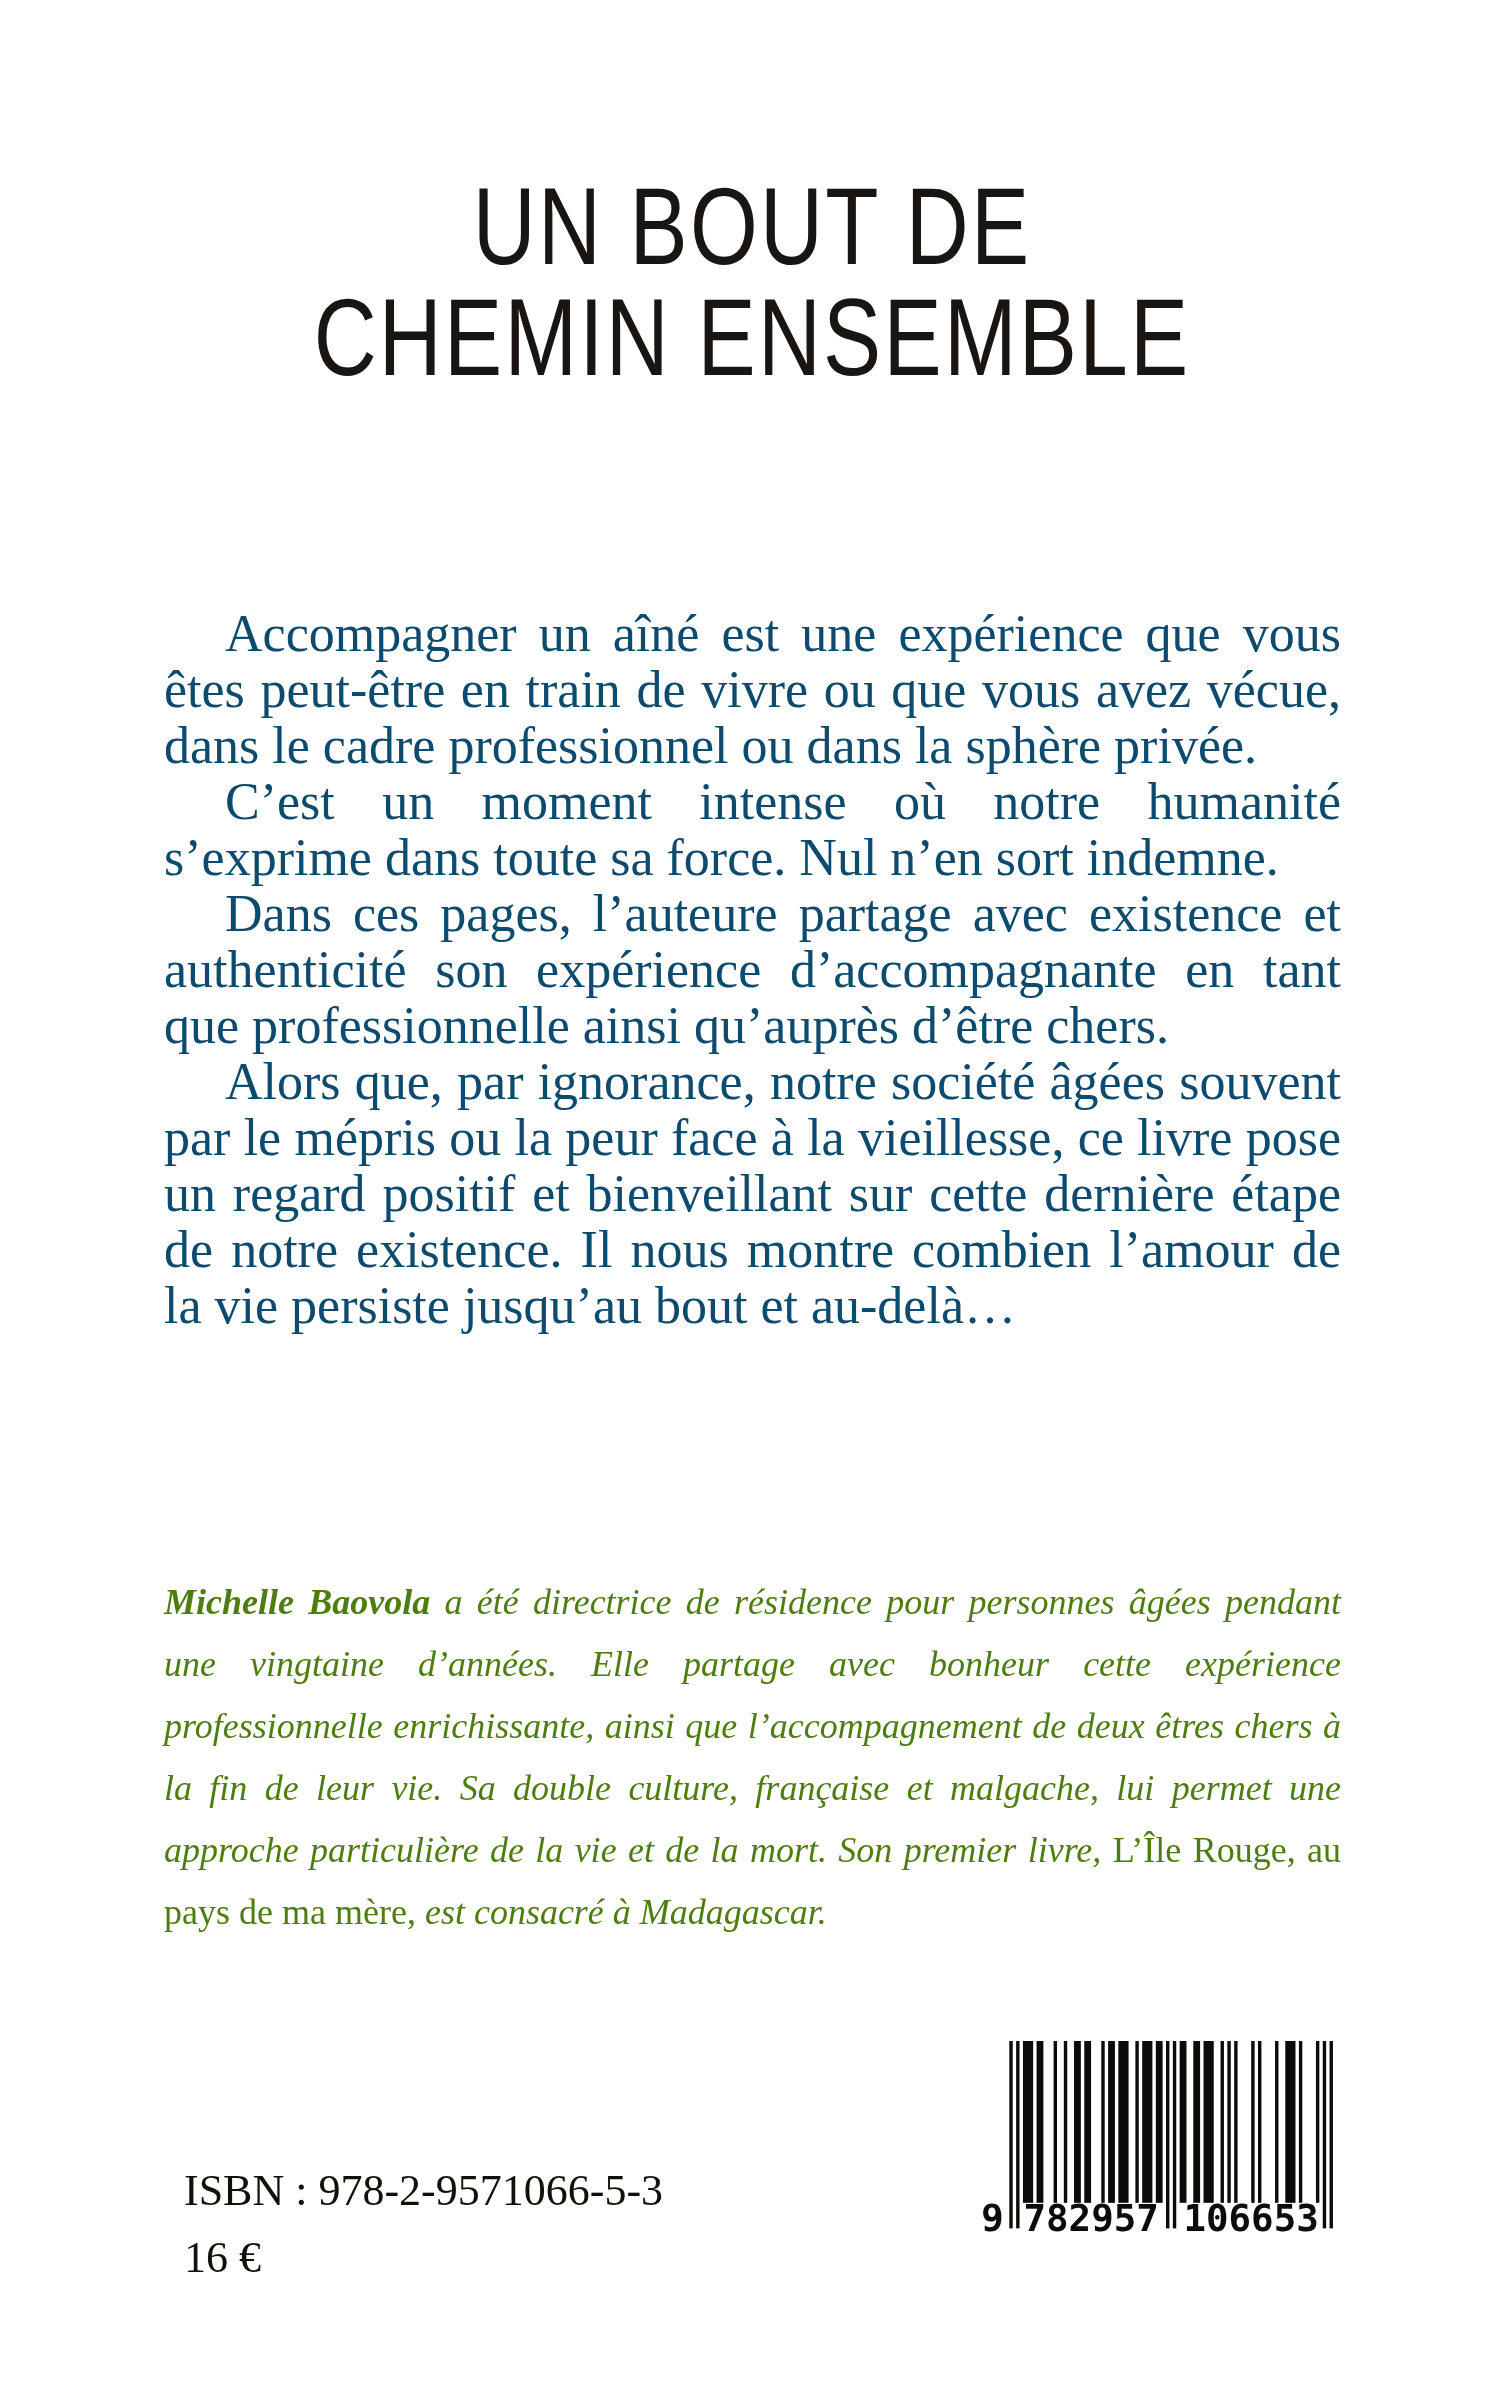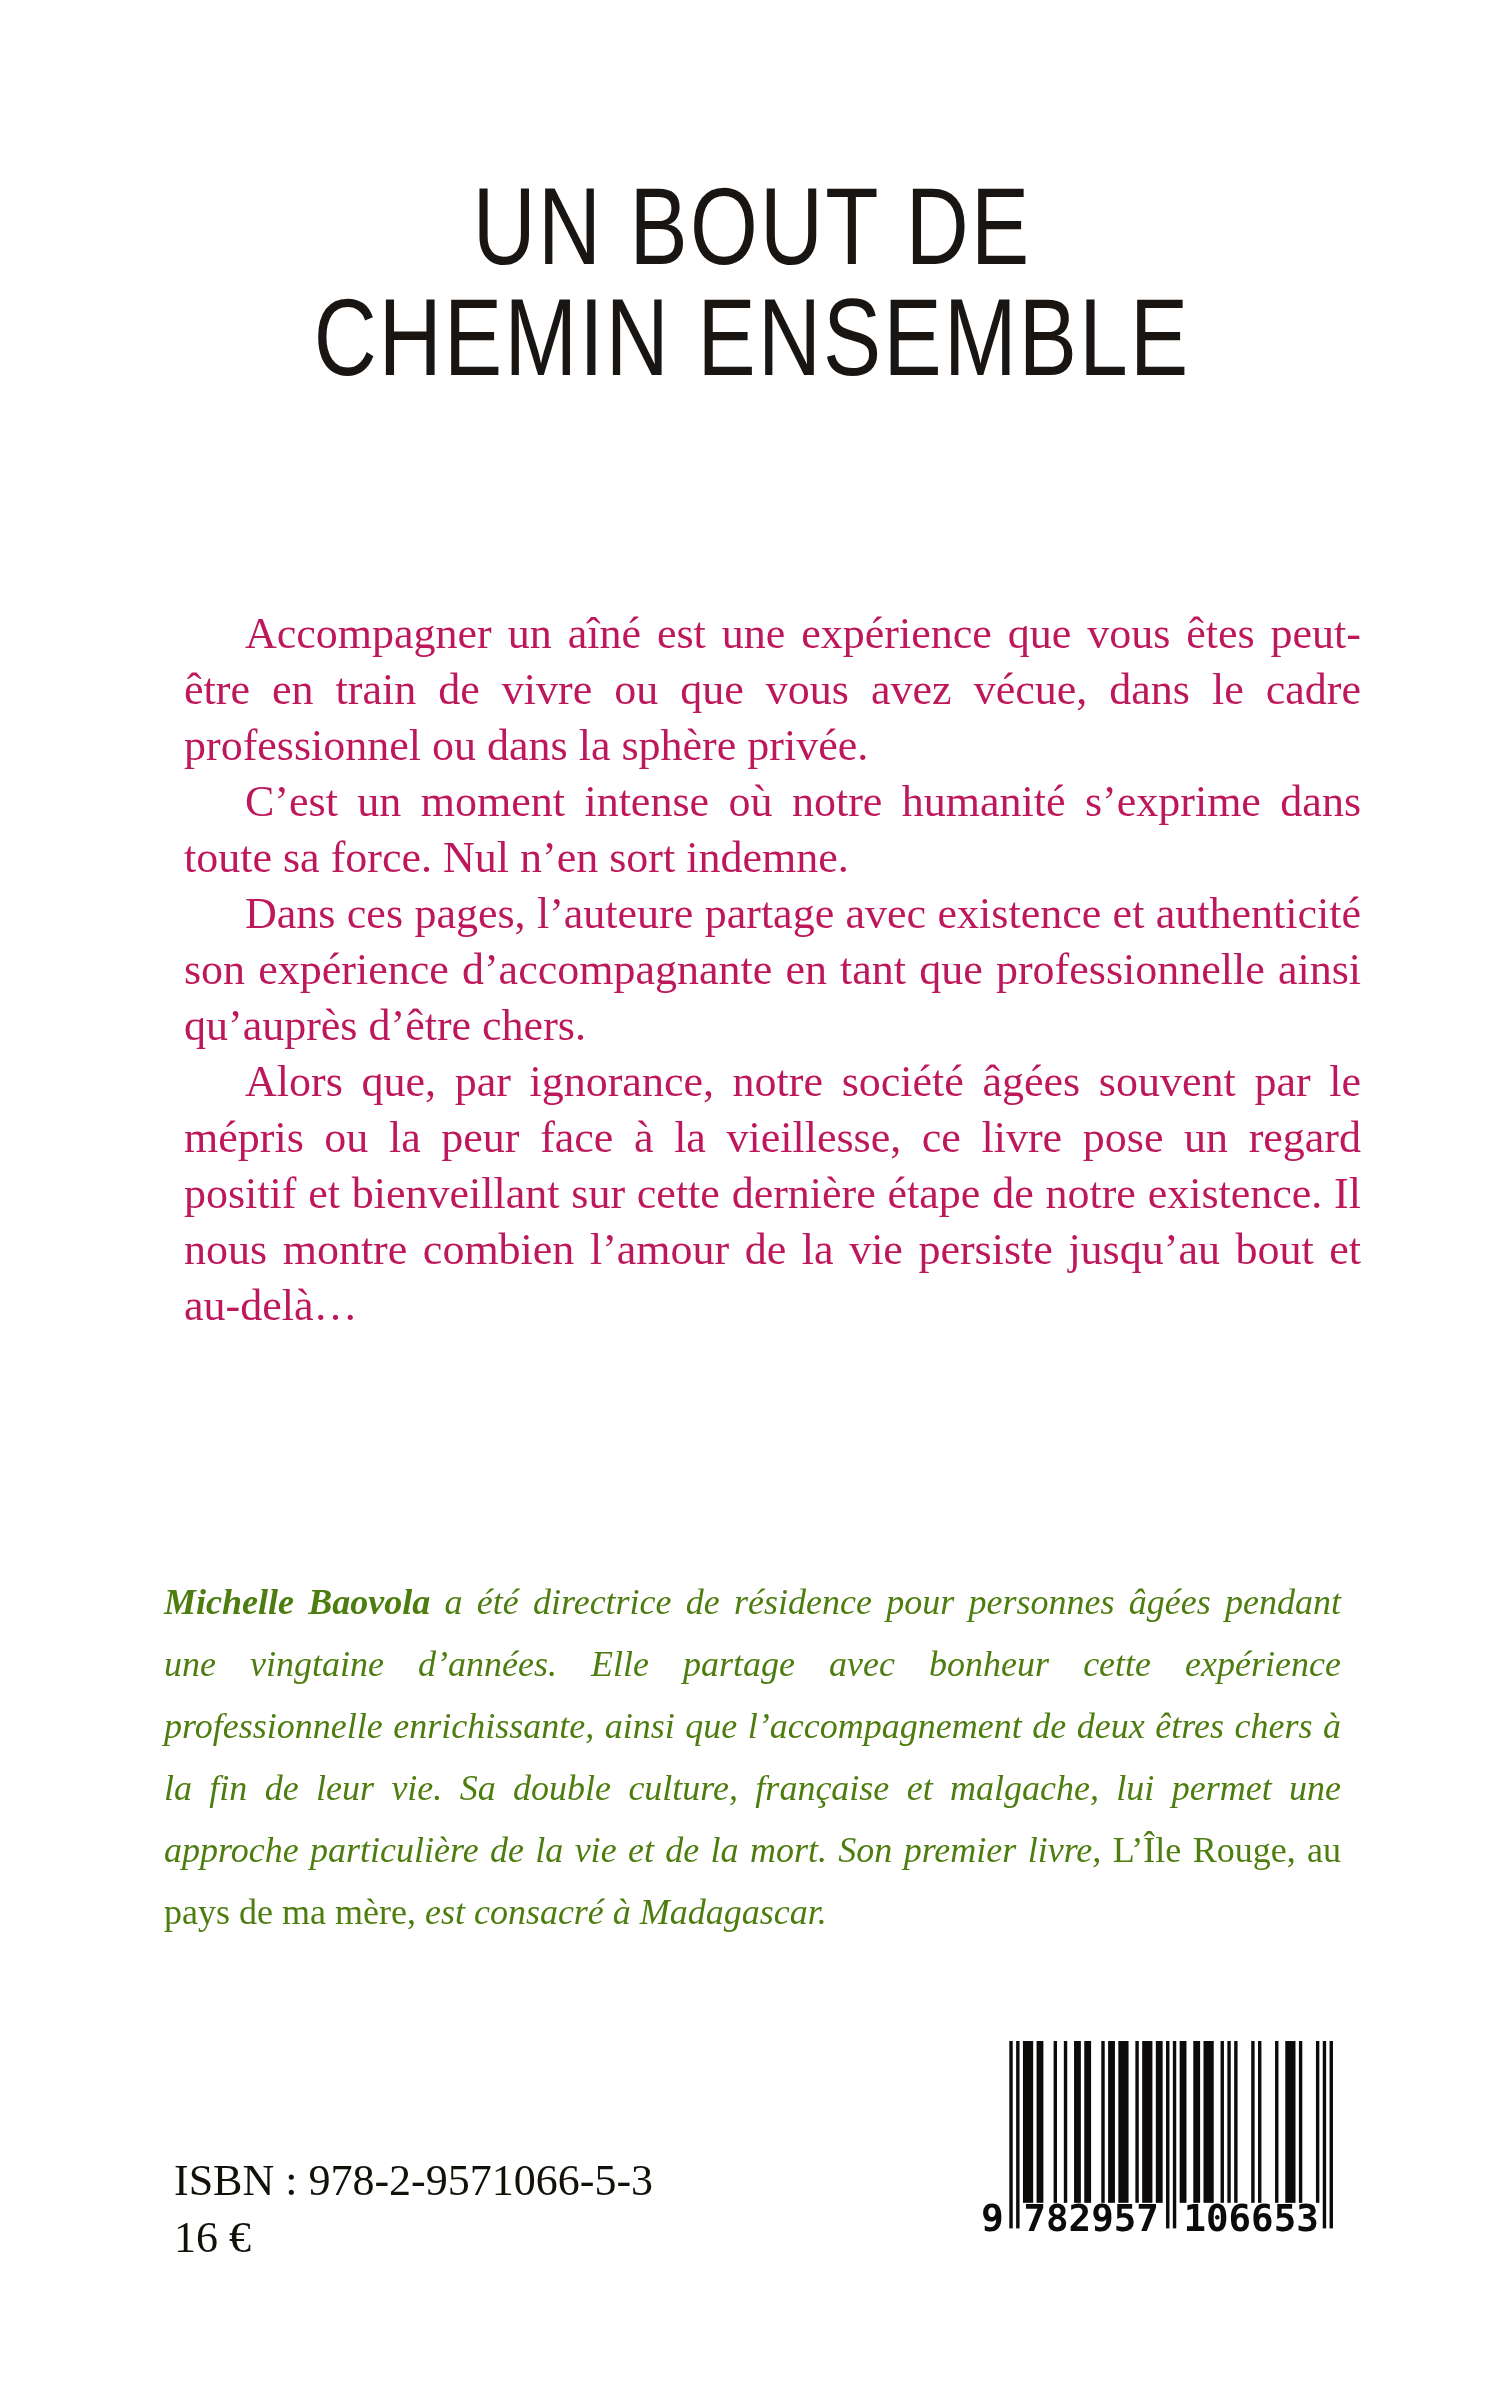--- a/index.html
+++ b/index.html
@@ -29,26 +29,26 @@
     color: #181512;
     transform: scaleX(0.80);
     transform-origin: 50% 0;
     white-space: nowrap;
   }
 
   
   .synopsis {
     position: absolute;
     top: 606px;
-    left: 184px;
+    left: 164px;
     width: 1177px;
-    font-size: 44px;
+    font-size: 52px;
     line-height: 56px;
     text-align: justify;
-    color: #be185d;
+    color: #0c4a6e;
   }
   .synopsis p { margin: 0; text-indent: 61px; }
 
   
   .bio {
     position: absolute;
     top: 1535px;
     left: 164px;
     width: 1177px;
     font-size: 36px;
@@ -62,21 +62,21 @@
 
   
   .colophon {
     position: absolute;
     top: 2149px;
     left: 168px;
     font-size: 44px;
     line-height: 51px;
     color: #121009;
   }
-  .colophon div { margin: 6px; }
+  .colophon div { margin: 16px; }
 
   
   .barcode {
     position: absolute;
     top: 2041px;
     left: 977px;
     width: 358px;
     height: 194px;
   }
   .barcode-svg rect { fill: #0d0b09; }

